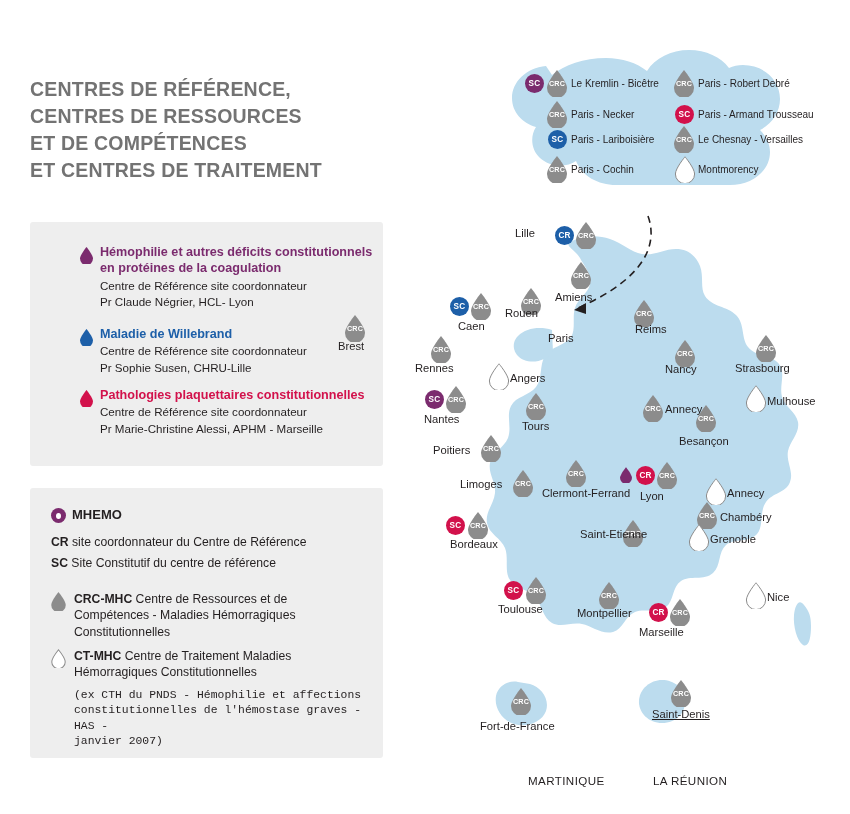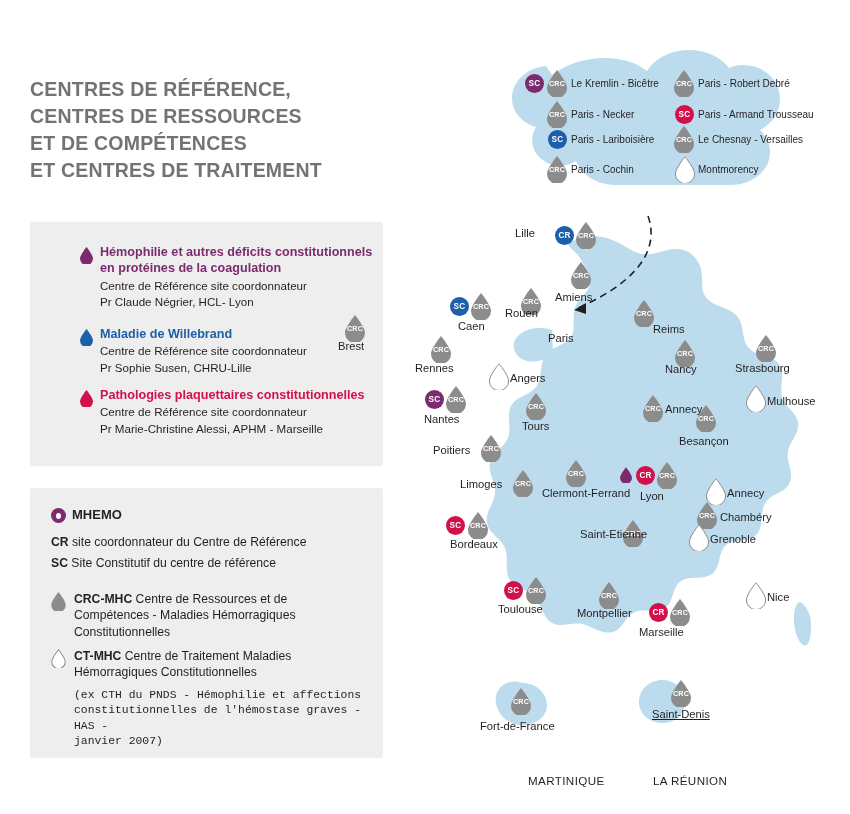--- a/index.html
+++ b/index.html
@@ -360,21 +360,21 @@
     </div>
     <div class="city" style="left:122px; top:390px;">Tours</div>
 
     <div class="city" style="left:148px; top:302px;">Paris</div>
 
     <div class="tear" style="left:233px; top:270px;">
       <svg viewBox="0 0 22 27">
           <path d="M11 0 C11 0 1 12 1 18 A10 10 0 0 0 21 18 C21 12 11 0 11 0 Z" fill="#8c8c8c"></path>
         </svg><div class="lbl">CRC</div>
     </div>
-    <div class="city" style="left:217px; top:293px;padding-left:36px;">Reims</div>
+    <div class="city" style="left:199px; top:293px;padding-left:36px;">Reims</div>
 
     <div class="tear" style="left:274px; top:310px;">
       <svg viewBox="0 0 22 27">
           <path d="M11 0 C11 0 1 12 1 18 A10 10 0 0 0 21 18 C21 12 11 0 11 0 Z" fill="#8c8c8c"></path>
         </svg><div class="lbl">CRC</div>
     </div>
     <div class="city" style="left:265px; top:333px;">Nancy</div>
 
     <div class="tear" style="left:355px; top:305px;">
       <svg viewBox="0 0 22 27">

